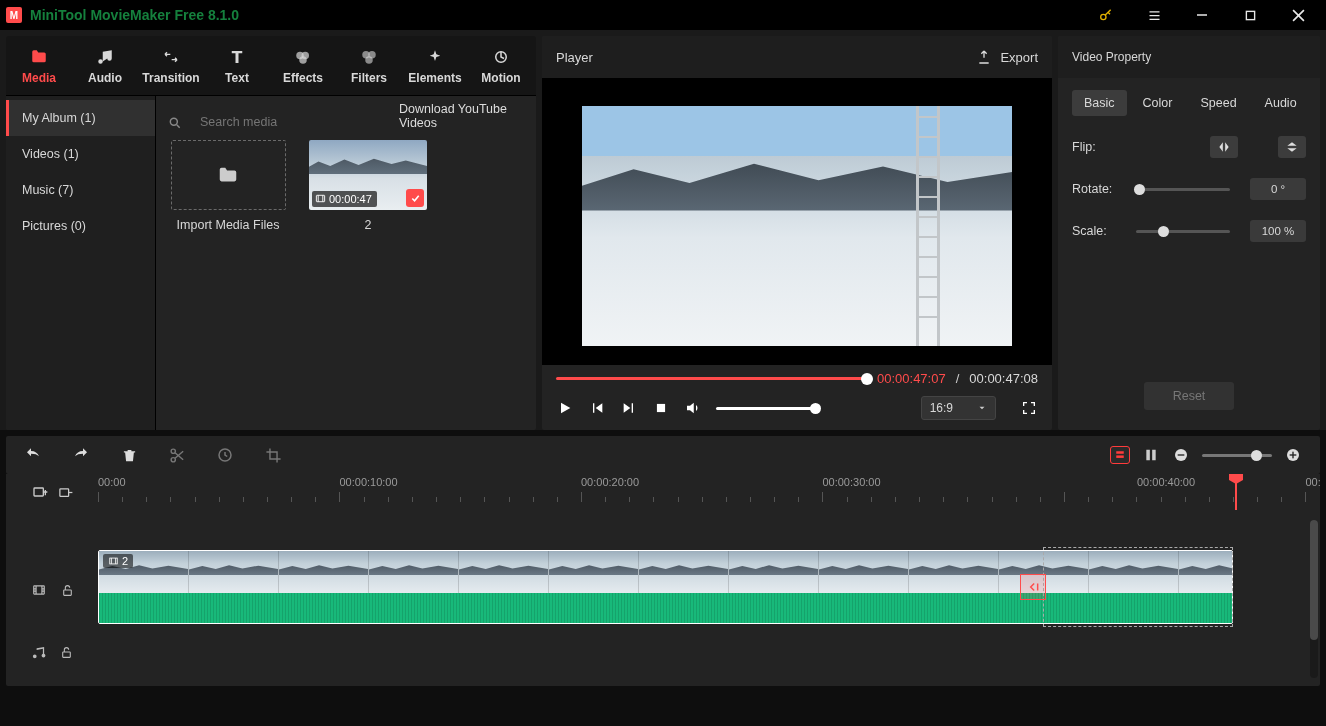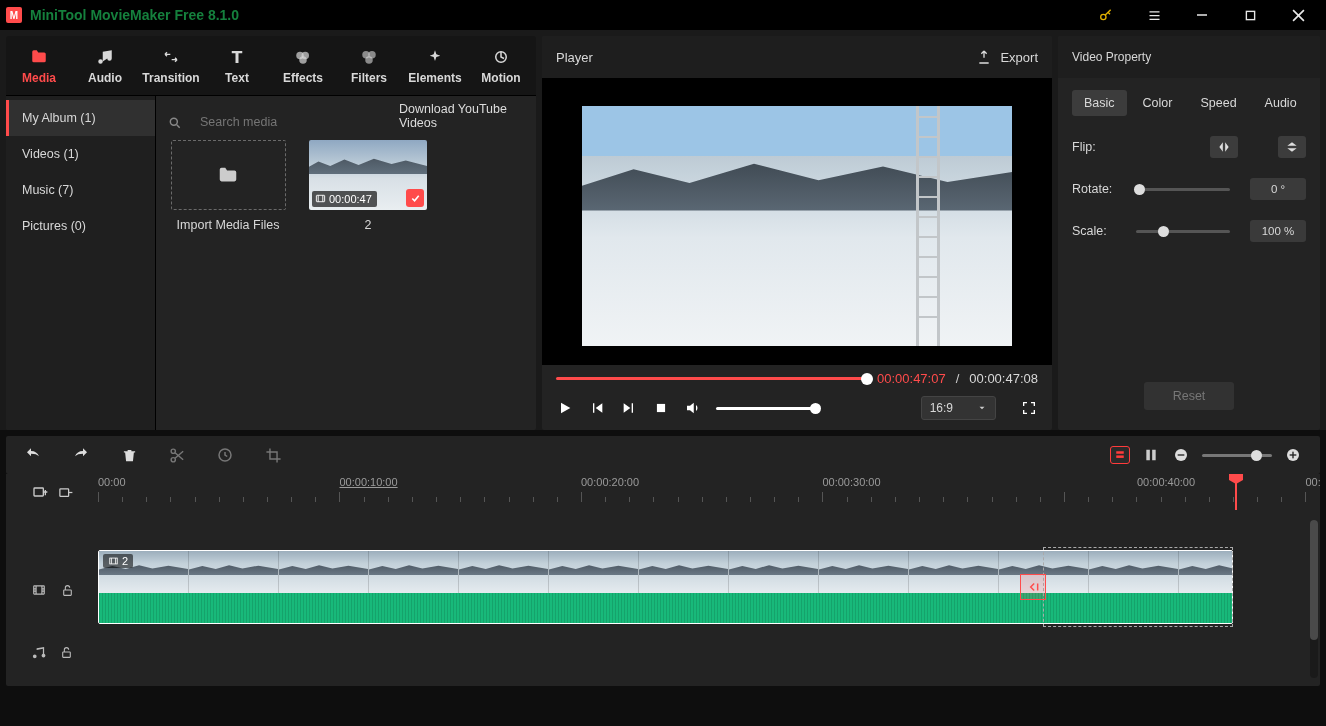--- a/index.html
+++ b/index.html
@@ -517,21 +517,21 @@
         <div class="tick major" style="left: 0px;"></div>
         <div class="tick minor" style="left: 24.1489px;"></div>
         <div class="tick minor" style="left: 48.2979px;"></div>
         <div class="tick minor" style="left: 72.4468px;"></div>
         <div class="tick minor" style="left: 96.5957px;"></div>
         <div class="tick minor" style="left: 120.745px;"></div>
         <div class="tick minor" style="left: 144.894px;"></div>
         <div class="tick minor" style="left: 169.043px;"></div>
         <div class="tick minor" style="left: 193.191px;"></div>
         <div class="tick minor" style="left: 217.34px;"></div>
-        <div class="ruler-label" style="left: 241.489px; text-decoration: underline;">00:00:10:00</div>
+        <div class="ruler-label" style="left: 241.489px;">00:00:10:00</div>
         <div class="tick major" style="left: 241.489px;"></div>
         <div class="tick minor" style="left: 265.638px;"></div>
         <div class="tick minor" style="left: 289.787px;"></div>
         <div class="tick minor" style="left: 313.936px;"></div>
         <div class="tick minor" style="left: 338.085px;"></div>
         <div class="tick minor" style="left: 362.234px;"></div>
         <div class="tick minor" style="left: 386.383px;"></div>
         <div class="tick minor" style="left: 410.532px;"></div>
         <div class="tick minor" style="left: 434.681px;"></div>
         <div class="tick minor" style="left: 458.83px;"></div>

